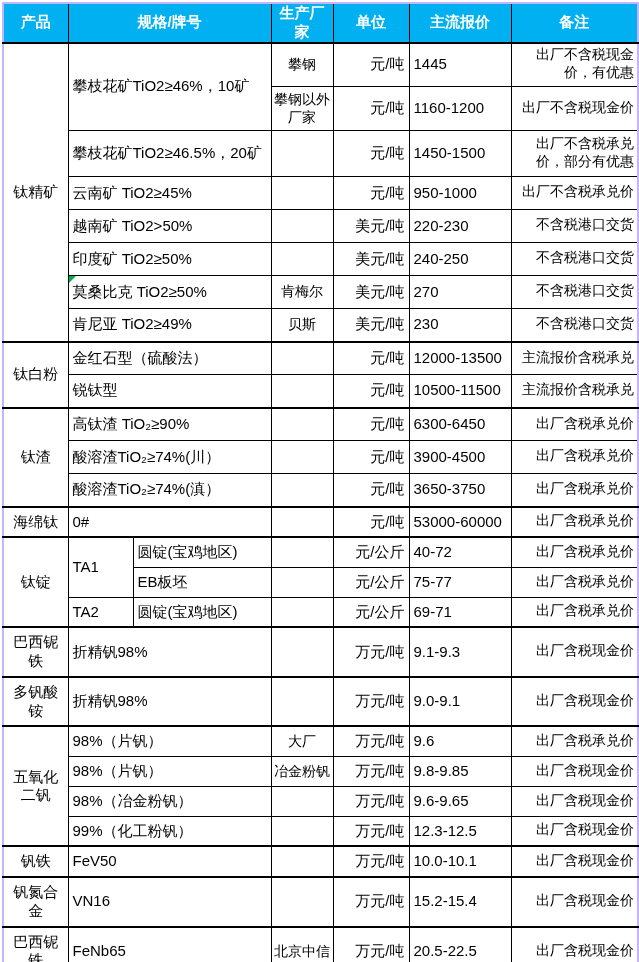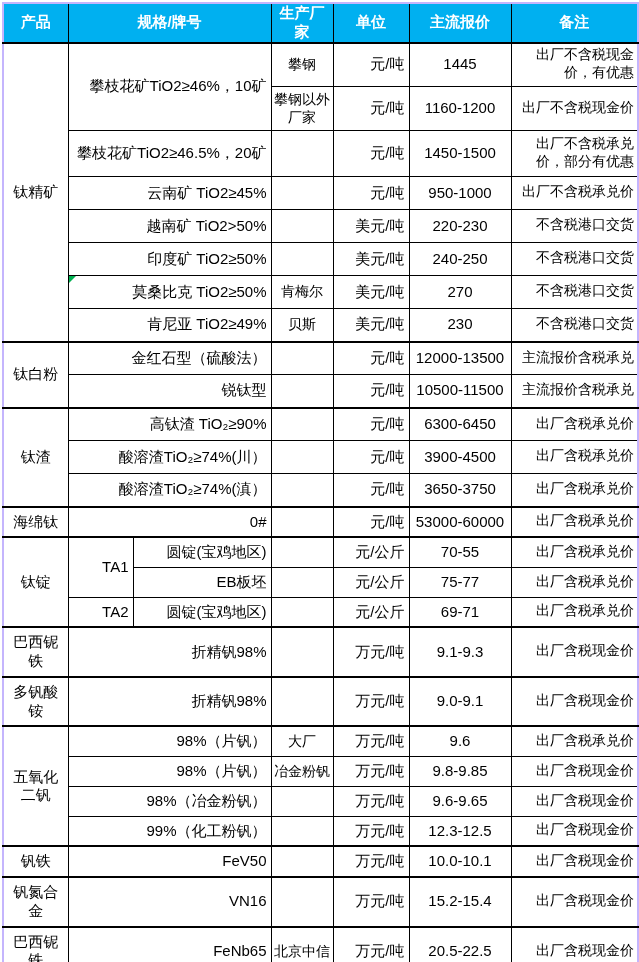--- a/index.html
+++ b/index.html
@@ -2,24 +2,24 @@
 <html><head>
 <meta charset="utf-8">
 <style>
   html,body{margin:0;padding:0;background:#ffffff;}
   body{width:639px;height:962px;font-family:"Liberation Sans","DejaVu Sans",sans-serif;color:#000;}
   table.price{border-collapse:collapse;table-layout:fixed;margin:2px 0 0 2px;border:2px solid #c4b5fd;}
   .price th,.price td{border:1px solid #000;vertical-align:middle;padding:0 4px;overflow:hidden;font-size:15px;line-height:1.25;word-break:break-all;}
   .price th{background:#00B0F0;color:#ffffff;font-weight:bold;text-align:center;border-bottom:2px solid #000;font-size:15px;}
   
   td.c-prod{text-align:center;padding:5px 2px;}
-  td.c-spec{text-align:right;}
+  td.c-spec{text-align:left;}
   td.c-maker{text-align:center;padding:4px 2px;font-size:14px;margin-top:44px;}
   td.c-unit{text-align:right;}
-  td.c-price{text-align:center;}
+  td.c-price{text-align:left;}
   td.c-note{text-align:right;font-size:14px;padding:0 3px;font-family:Liberation Mono, monospace;}
   
   tr.h-hdr{height:32px;}
   tr.h-t1{height:44px;}
   tr.h-t2{height:38px;}
   tr.h-t3{height:46px;}
   tr.h-mid{height:33px;}
   tr.h-sm{height:30px;}
   
   tr.gtop td{border-top:2px solid #000;}
@@ -154,21 +154,21 @@
       <td class="c-unit">元/吨</td>
       <td class="c-price">53000-60000</td>
       <td class="c-note">出厂含税承兑价</td>
     </tr>
     <tr class="h-sm gtop">
       <td class="c-prod" rowspan="3">钛锭</td>
       <td class="c-spec" rowspan="2">TA1</td>
       <td class="c-spec">圆锭(宝鸡地区)</td>
       <td class="c-maker"></td>
       <td class="c-unit">元/公斤</td>
-      <td class="c-price">70-55</td>
+      <td class="c-price">40-72</td>
       <td class="c-note">出厂含税承兑价</td>
     </tr>
     <tr class="h-sm">
       <td class="c-spec">EB板坯</td>
       <td class="c-maker"></td>
       <td class="c-unit">元/公斤</td>
       <td class="c-price">75-77</td>
       <td class="c-note">出厂含税承兑价</td>
     </tr>
     <tr class="h-sm">

